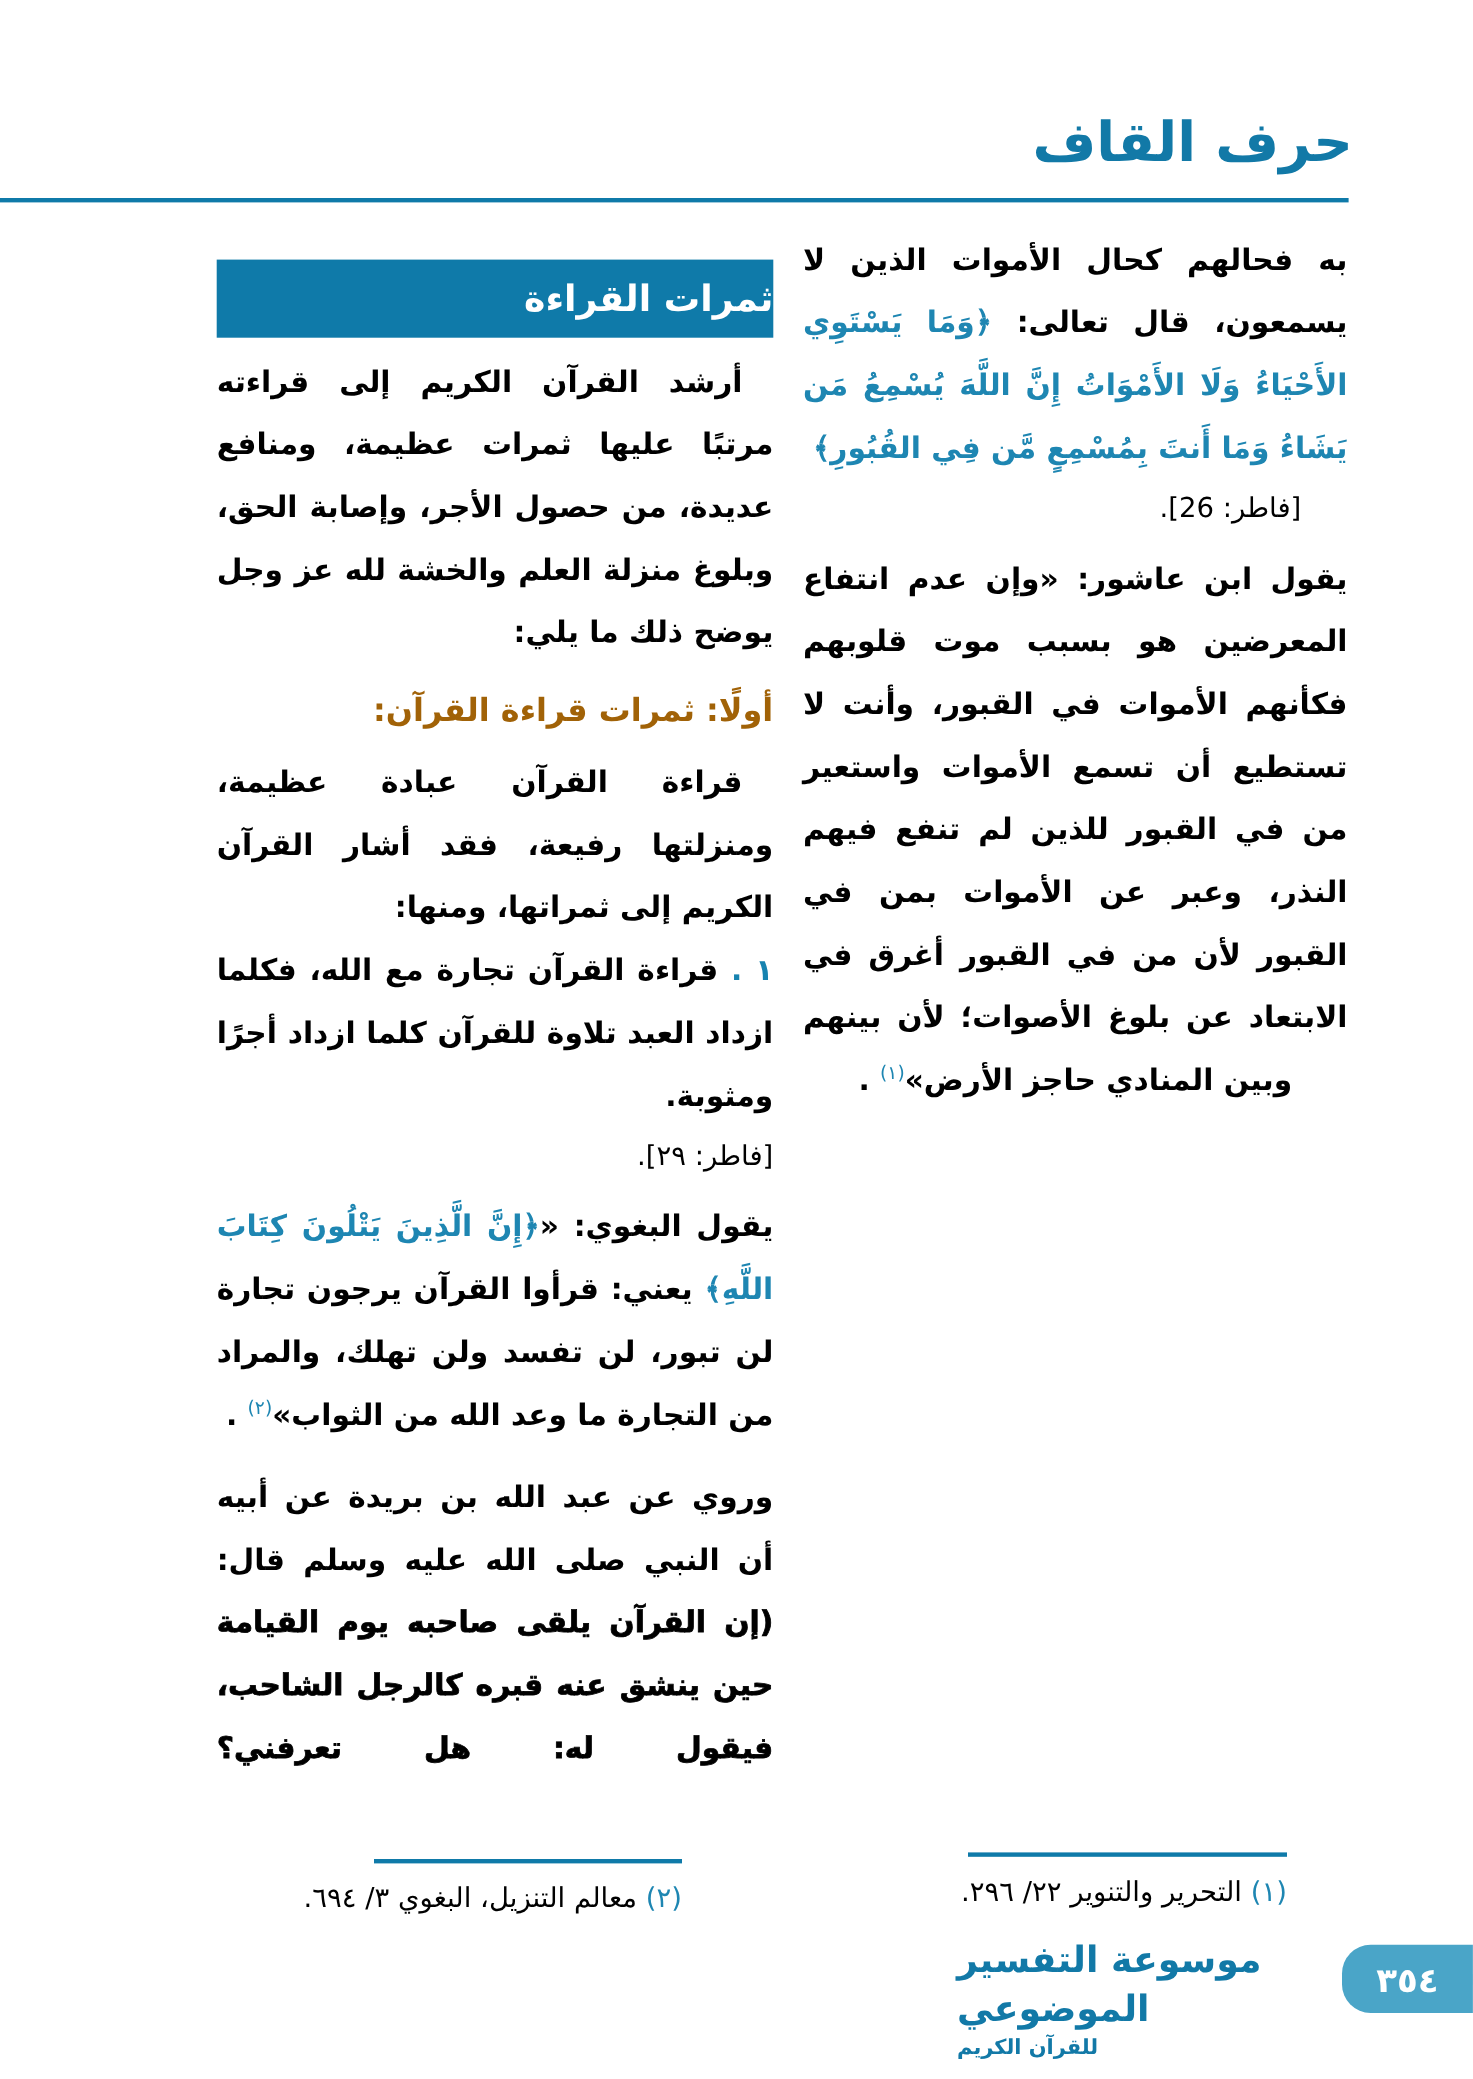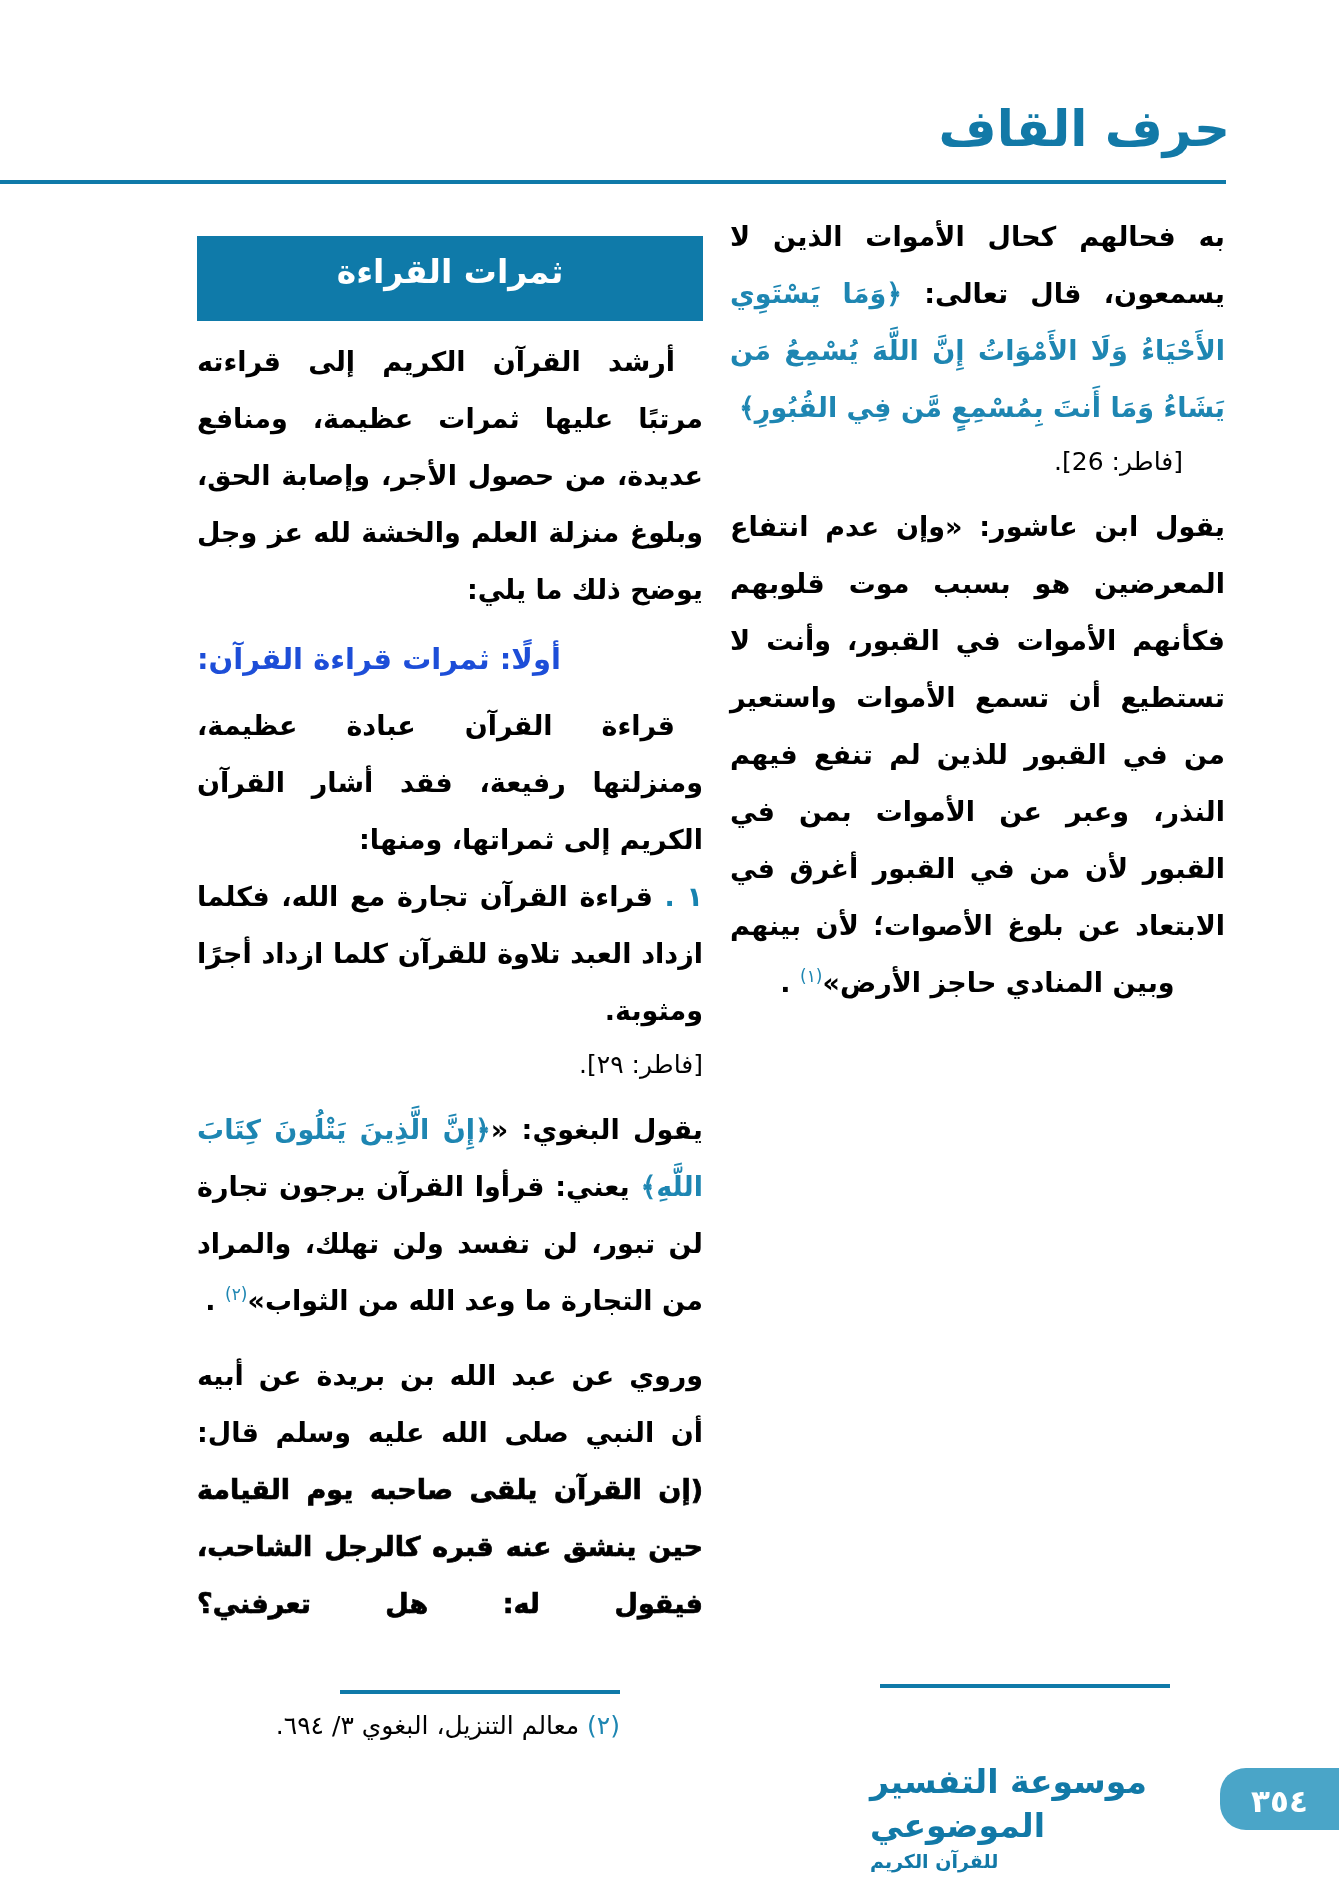--- a/index.html
+++ b/index.html
@@ -53,47 +53,47 @@
   .col-left {
     top: 236px;
     right: 636px;
     width: 506px;
   }
   .col p { margin: 0; }
 
   .section-box {
     background: #0f7aa9;
     color: #ffffff;
-    height: 85px;
+    height: 71px;
     line-height: 71px;
-    text-align: center;
+    text-align: right;
     font-size: 33px;
     font-weight: bold;
     margin-bottom: 12px;
   }
 
   .body-par { text-align: justify; }
   .indent-first { text-indent: 28px; }
 
   .verse {
     color: #1e86b2;
   }
   .verse-ref {
     font-weight: normal;
     font-size: 25px;
     text-align: right;
     line-height: 52px;
   }
   .verse-ref.pad { padding-right: 42px; }
 
   .blue-heading {
-    color: #1d4ed8;
+    color: #a16207;
     font-size: 29px;
     font-weight: bold;
-    text-align: left;
+    text-align: right;
     margin: 14px 0 10px 0 !important;
     line-height: 55px;
   }
 
   .item-num { color: #1783b0; }
 
   .fn-sup {
     color: #1e86b2;
     font-size: 17px;
     font-weight: normal;
@@ -206,20 +206,23 @@
     <p class="body-par gap-sm">
       <span>يقول البغوي: «</span><span class="verse">﴿إِنَّ الَّذِينَ يَتْلُونَ كِتَابَ اللَّهِ﴾</span><span> يعني: قرأوا القرآن يرجون تجارة لن تبور، لن تفسد ولن تهلك، والمراد من التجارة ما وعد الله من الثواب»</span><sup class="fn-sup">(٢)</sup><span> .</span>
     </p>
     <p class="body-par last-justify gap-md">
       <span>وروي عن عبد الله بن بريدة عن أبيه أن النبي صلى الله عليه وسلم قال: </span><span class="hadith-bold">(إن القرآن يلقى صاحبه يوم القيامة حين ينشق عنه قبره كالرجل الشاحب، فيقول له: هل تعرفني؟</span>
     </p>
   </section>
 
   <div class="footnote foot-right">
     <div class="rule"></div>
+    <div class="text-row">
+      <span class="marker">(١) </span><span>التحرير والتنوير ٢٢/ ٢٩٦.</span>
+    </div>
   </div>
   <div class="footnote foot-left">
     <div class="rule"></div>
     <div class="text-row">
       <span class="marker">(٢) </span><span>معالم التنزيل، البغوي ٣/ ٦٩٤.</span>
     </div>
   </div>
 
   <div class="logo">
     <div class="logo-line1">موسوعة التفسير الموضوعي</div>

